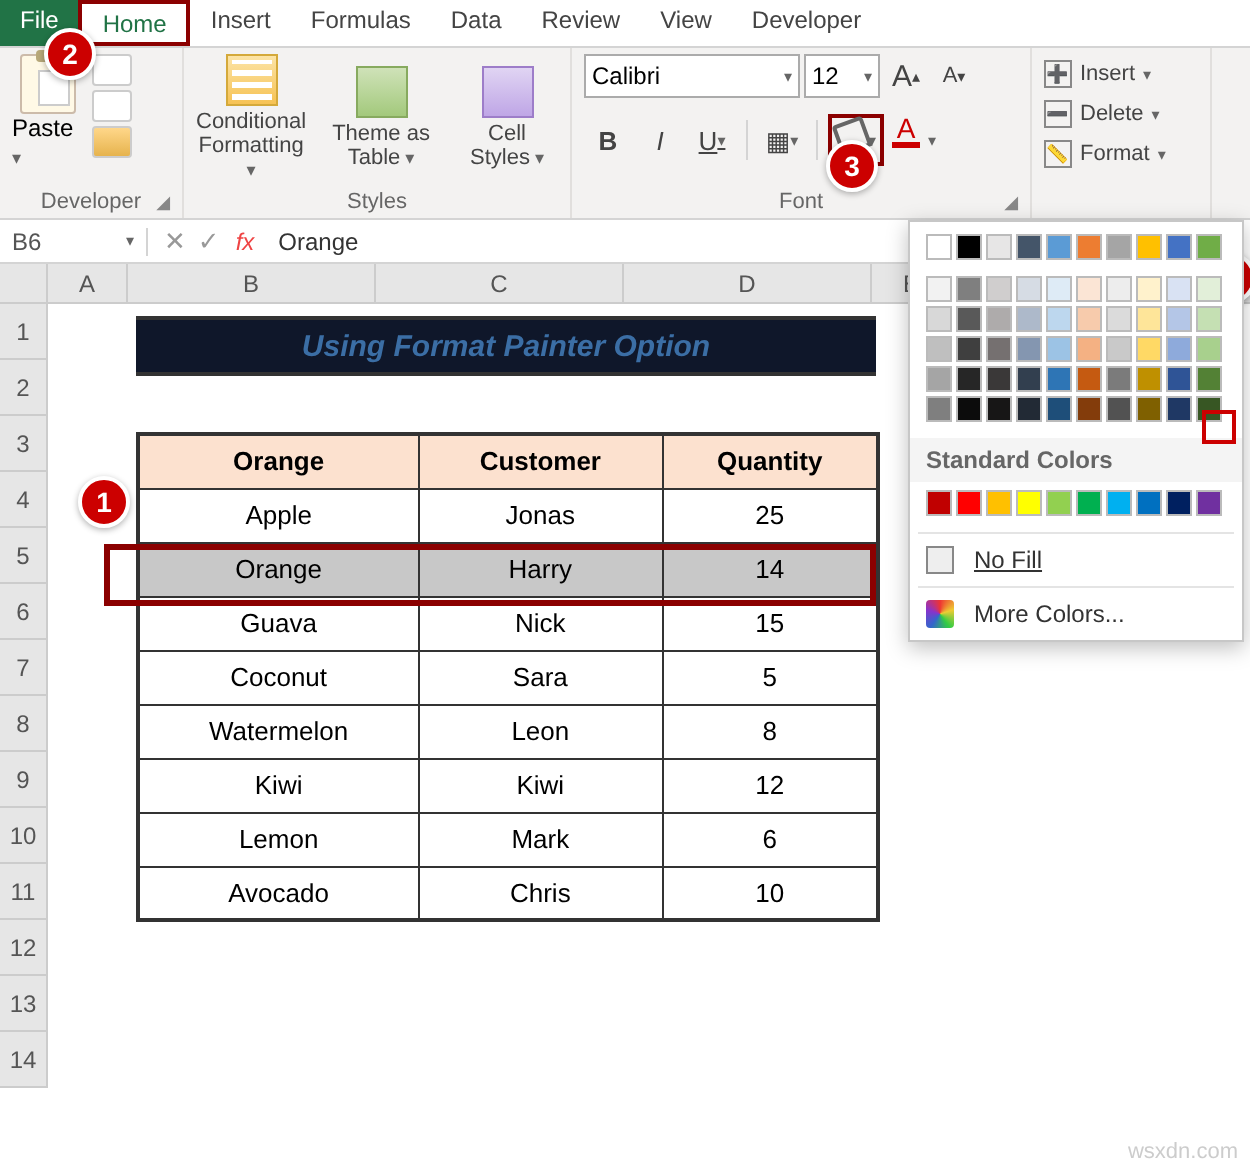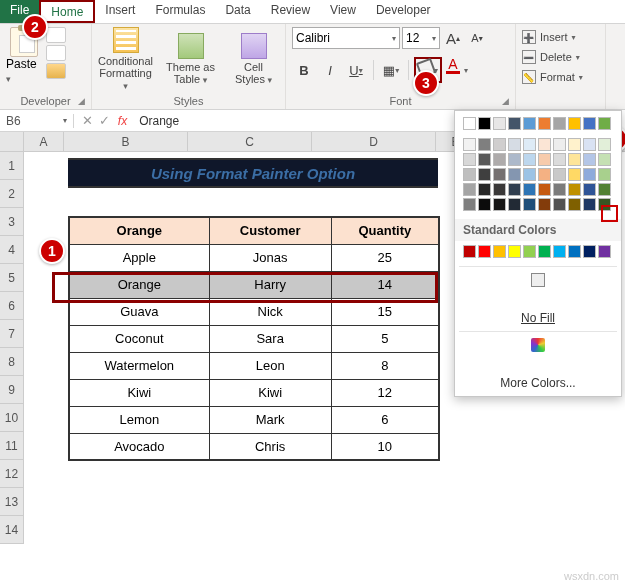--- a/index.html
+++ b/index.html
@@ -93,21 +93,21 @@
   .sel-row td { background: #c8c8c8; }
   .sel-rect { position: absolute; border: 3px solid #8b0000; pointer-events: none; left: 52px; top: 140px; width: 386px; height: 31px; z-index: 5;}
   
   .color-panel { position: absolute; left: 454px; top: 110px; width: 168px; background: #fff; border: 1px solid #c7c7c7; box-shadow: 0 3px 10px rgba(0,0,0,.25); z-index: 30; font-size: 12px; }
   .cp-header { padding: 4px 8px; color: #666; font-weight: 600; background:#f4f4f4; }
   .swatch-grid { display: grid; grid-template-columns: repeat(10, 13px); gap: 2px; padding: 6px 8px; }
   .sw { width: 13px; height: 13px; border: 1px solid #bbb; }
   .swatch-grid.shades { gap: 2px 2px; padding: 2px 8px 8px; }
   .std-row { display: flex; gap: 2px; padding: 4px 8px 8px; }
   .cp-sep { height:1px; background:#e4e4e4; margin: 0 4px;}
-  .cp-item { display: flex; align-items: center; gap: 24px; padding: 6px 8px; color: #333; flex-direction: column; }
+  .cp-item { display: flex; align-items: center; gap: 10px; padding: 6px 8px; color: #333; }
   .nofill-sw { width: 14px; height: 14px; border: 1px solid #888; background: #eee; }
   .more-icon { width: 14px; height: 14px; background: conic-gradient(#e33,#ec3,#3c4,#36c,#83c,#e33); border-radius:2px;}
   .sw-highlight { position: absolute; border: 2px solid #c00; width: 17px; height: 17px; right: 3px; top: 94px; z-index:2; }
   
   .watermark { position: absolute; right: 6px; bottom: 4px; color: #ccc; font-size: 11px; }
 </style>
 </head>
 <body>
 
 <div class="ribbon-tabs">

